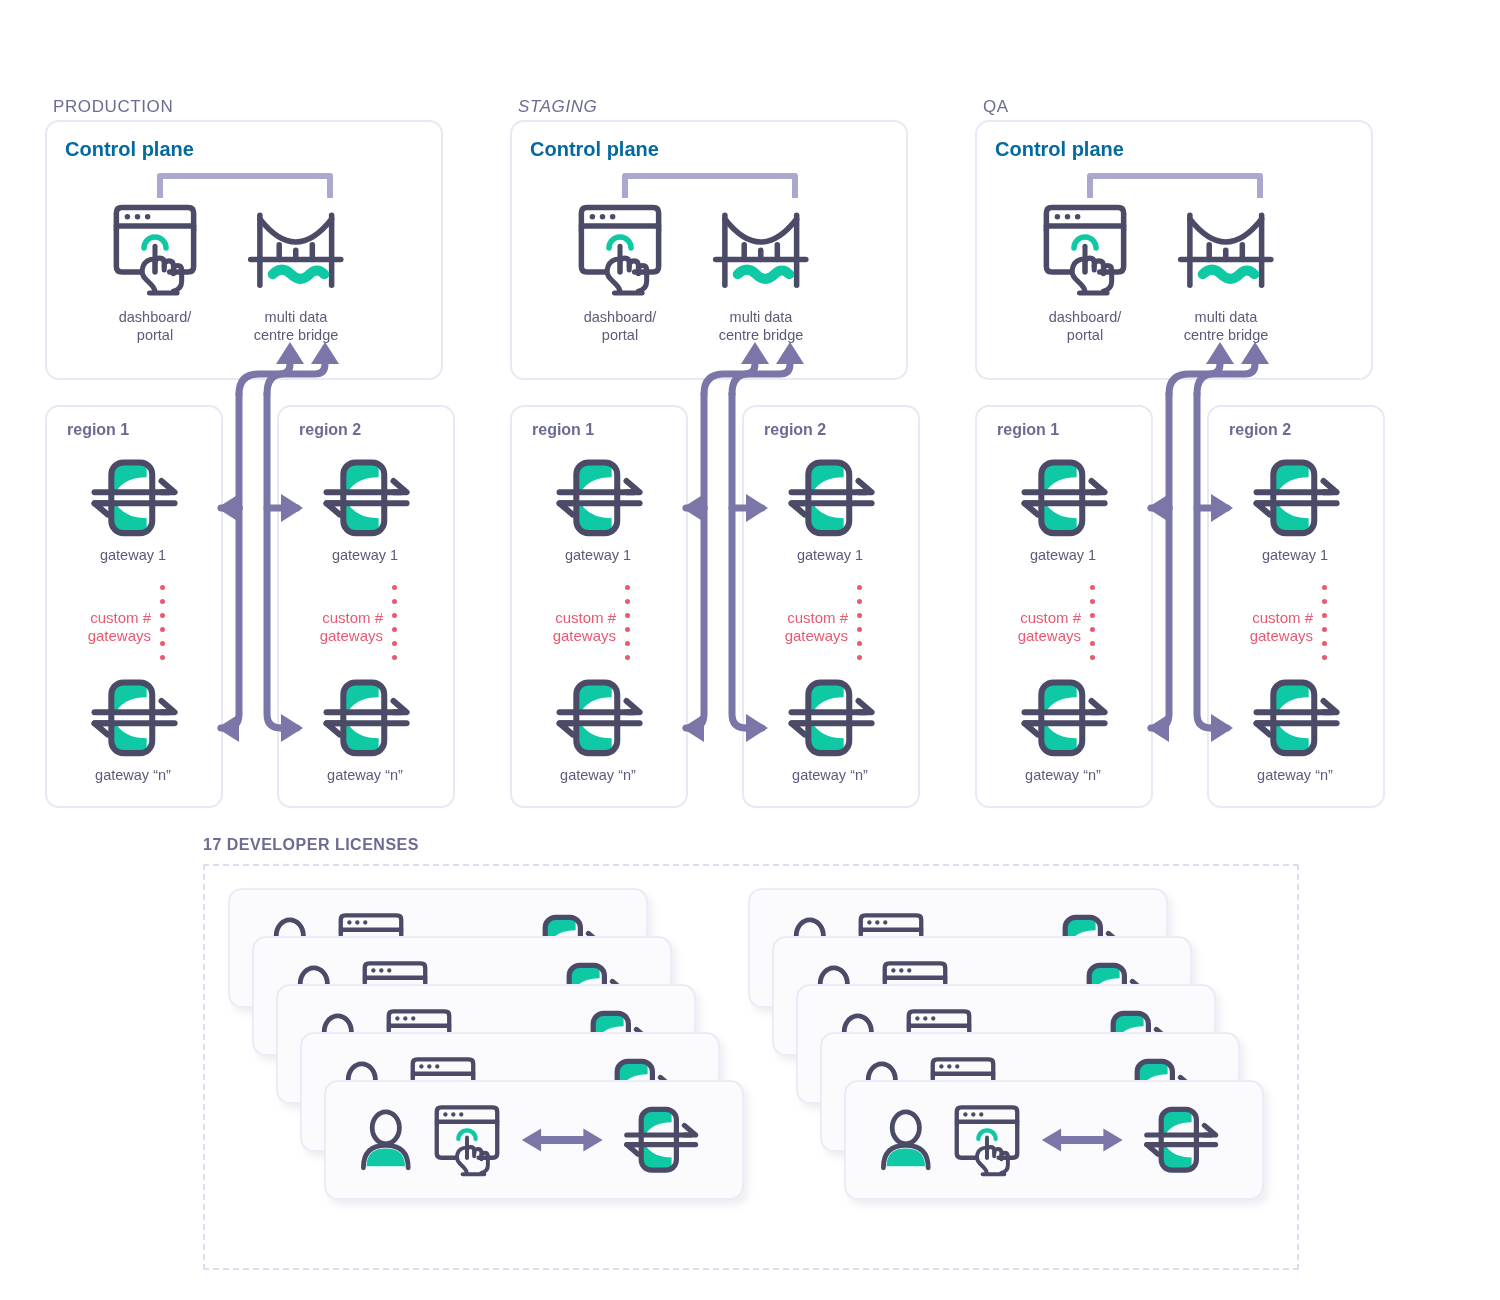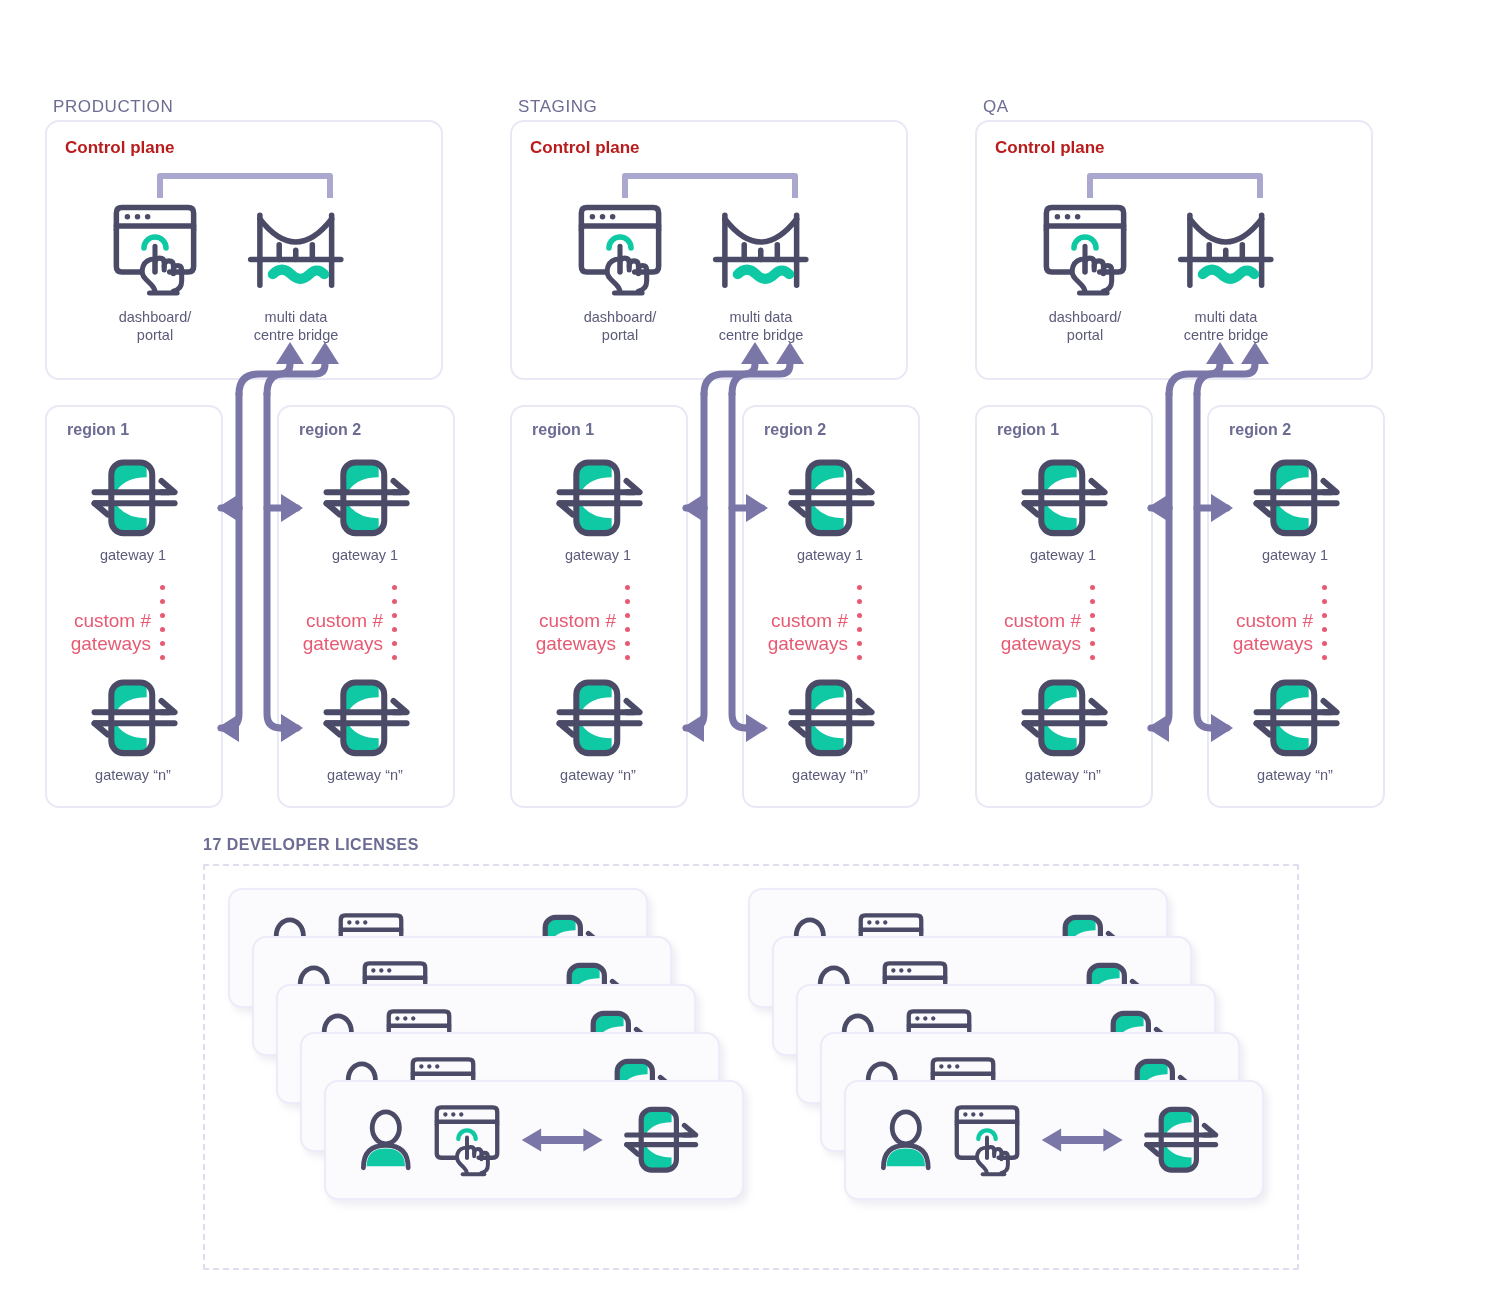--- a/index.html
+++ b/index.html
@@ -20,37 +20,37 @@
   .env-label{
     position:absolute;font-size:17px;color:#6b6b93;letter-spacing:.6px;
   }
 
   
   .cp-box,.region-box{
     position:absolute;border:2px solid #e9e9f6;border-radius:14px;background:#fff;
     box-sizing:border-box;
   }
   .cp-title{
-    position:absolute;left:18px;top:16px;font-size:17px;font-weight:700;color:#b91c1c;
+    position:absolute;left:18px;top:16px;font-size:20px;font-weight:700;color:#0369a1;
   }
   .region-title{
     position:absolute;left:20px;top:14px;font-size:16px;font-weight:700;color:#6b6b93;
   }
 
   .icon-caption{
     position:absolute;text-align:center;font-size:14.5px;line-height:1.25;color:#5b5b7a;
     white-space:pre-line;width:130px;
   }
   .gw-caption{
     position:absolute;text-align:center;font-size:14.5px;color:#5b5b7a;width:140px;
   }
 
   
   .custom-note{
-    position:absolute;text-align:right;font-size:19px;line-height:1.22;
+    position:absolute;text-align:right;font-size:15px;line-height:1.22;
     color:#e75a72;font-weight:400;width:96px;white-space:pre-line;
   }
   .dots-col{position:absolute;width:7px;}
   .dots-col i{display:block;width:5px;height:5px;border-radius:50%;background:#e75a72;margin-bottom:9px;}
 
   
   #dev-label{
     position:absolute;left:203px;top:836px;font-size:16px;font-weight:700;
     color:#6b6b93;letter-spacing:.5px;
   }
@@ -210,21 +210,21 @@
 gateways</div>
         <div class="dots-col" style="left: 113px; top: 178px;">
           <i></i>
           <i></i>
           <i></i>
           <i></i>
           <i></i>
           <i></i>
         </div>
       </div>
-      <div class="env-label" style="left: 518px; top: 97px;">STAGING</div>
+      <div class="env-label" style="left: 518px; top: 97px; font-style: italic;">STAGING</div>
       <div class="cp-box" style="left: 510px; top: 120px; width: 398px; height: 260px;">
         <div class="cp-title">Control plane</div>
         <div style="position: absolute; left: 108px; top: 48px;">
           <svg width="180" height="30" viewBox="0 0 180 30">
      <path d="M5 28 L5 6 L175 6 L175 28" fill="none" stroke="#aaa8ce" stroke-width="6" stroke-linejoin="round" stroke-linecap="butt"></path>
           </svg>
         </div>
         <div style="position: absolute; left: 62px; top: 80px;">
           <svg width="92" height="95.68" viewBox="0 0 100 104">
     <g fill="none" stroke="#4b4b68" stroke-width="6" stroke-linecap="round" stroke-linejoin="round">

